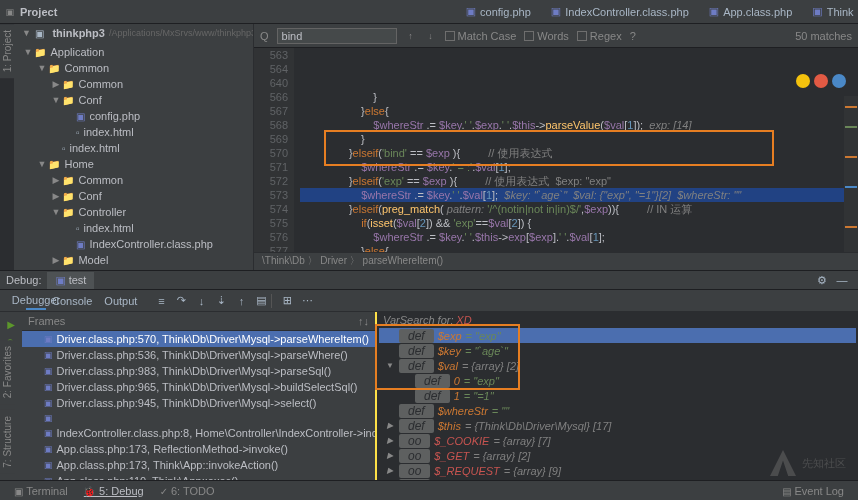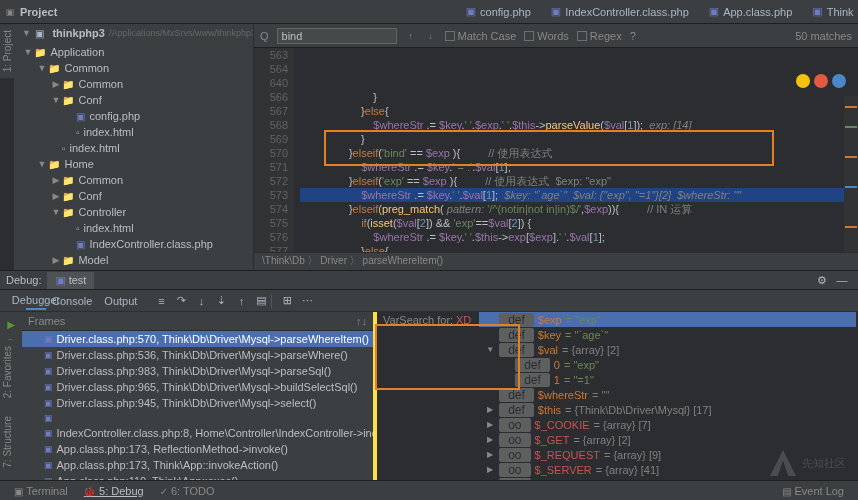--- a/index.html
+++ b/index.html
@@ -40,27 +40,27 @@
 .breadcrumb { height: 18px; background: #3c3f41; padding: 1px 8px; color: #888; font-size: 10px; border-top: 1px solid #2b2d30; }
 .debug-header { height: 20px; background: #3c3f41; display: flex; align-items: center; padding: 0 6px; border-top: 1px solid #1e1f22; border-bottom: 1px solid #1e1f22; }
 .debug-tabs { margin-left: 6px; display: flex; }
 .debug-tab { padding: 2px 8px; background: #4e5254; font-size: 10px; }
 .debug-toolbar { height: 22px; background: #3c3f41; display: flex; align-items: center; padding: 0 4px; border-bottom: 1px solid #2b2d30; }
 .dbtn { width: 20px; height: 18px; display: flex; align-items: center; justify-content: center; color: #a9b7c6; cursor: pointer; font-size: 11px; }
 .dbtn.active { border-bottom: 2px solid #4a88c7; }
 .debug-body { display: flex; height: 172px; background: #2b2d30; }
 .debug-left { width: 22px; background: #3c3f41; display: flex; flex-direction: column; align-items: center; padding-top: 4px; gap: 2px; }
 .dlbtn { width: 16px; height: 16px; color: #a9b7c6; display: flex; align-items: center; justify-content: center; cursor: pointer; font-size: 10px; }
-.frames-panel { width: 355px; background: #3c3f41; border-right: 4px solid #fde047; display: flex; flex-direction: column; }
+.frames-panel { width: 355px; background: #3c3f41; border-right: 2px solid #fde047; display: flex; flex-direction: column; }
 .panel-hdr { padding: 3px 6px; color: #888; font-size: 10px; border-bottom: 1px solid #2b2d30; display: flex; align-items: center; }
 .frames-list { flex: 1; overflow: hidden; }
 .frame-row { padding: 2px 6px 2px 22px; display: flex; align-items: center; gap: 4px; font-size: 10px; color: #bcbec4; cursor: pointer; white-space: nowrap; overflow: hidden; }
 .frame-row.sel { background: #4b6eaf; color: #fff; }
 .frame-icon { color: #6e7cc4; font-size: 9px; }
-.vars-panel { flex: 1; background: #2b2d30; display: flex; flex-direction: row; position: relative; }
+.vars-panel { flex: 1; background: #2b2d30; display: flex; flex-direction: column; position: relative; font-style: italic; }
 .vars-search { padding: 2px 6px; color: #c75450; font-size: 10px; }
 .vars-search .label { color: #888; }
 .vars-list { flex: 1; padding: 0 2px; }
 .var-row { padding: 1px 4px; display: flex; align-items: center; gap: 4px; font-size: 10px; color: #bcbec4; height: 15px; }
 .var-row.sel { background: #4b6eaf; }
 .var-arrow { width: 10px; color: #888; font-size: 8px; text-align: center; }
 .var-badge { background: #5e6060; color: #2b2d30; font-size: 12px; padding: 0 9px; border-radius: 2px; }
 .var-val { color: #6a8759; }
 .var-type { color: #808080; }
 .footer { position: absolute; bottom: 0; left: 0; right: 0; height: 20px; background: #3c3f41; display: flex; align-items: center; padding: 0 6px; border-top: 1px solid #1e1f22; }

